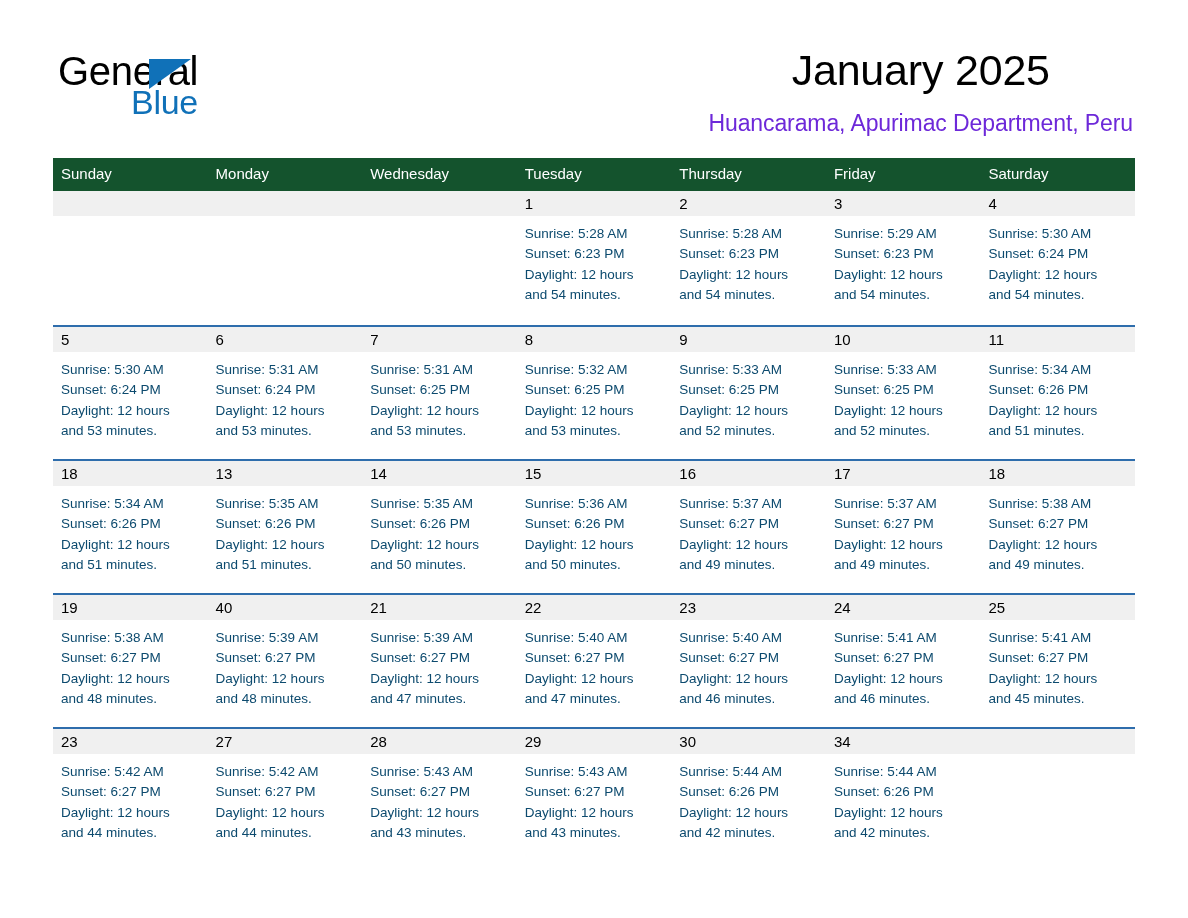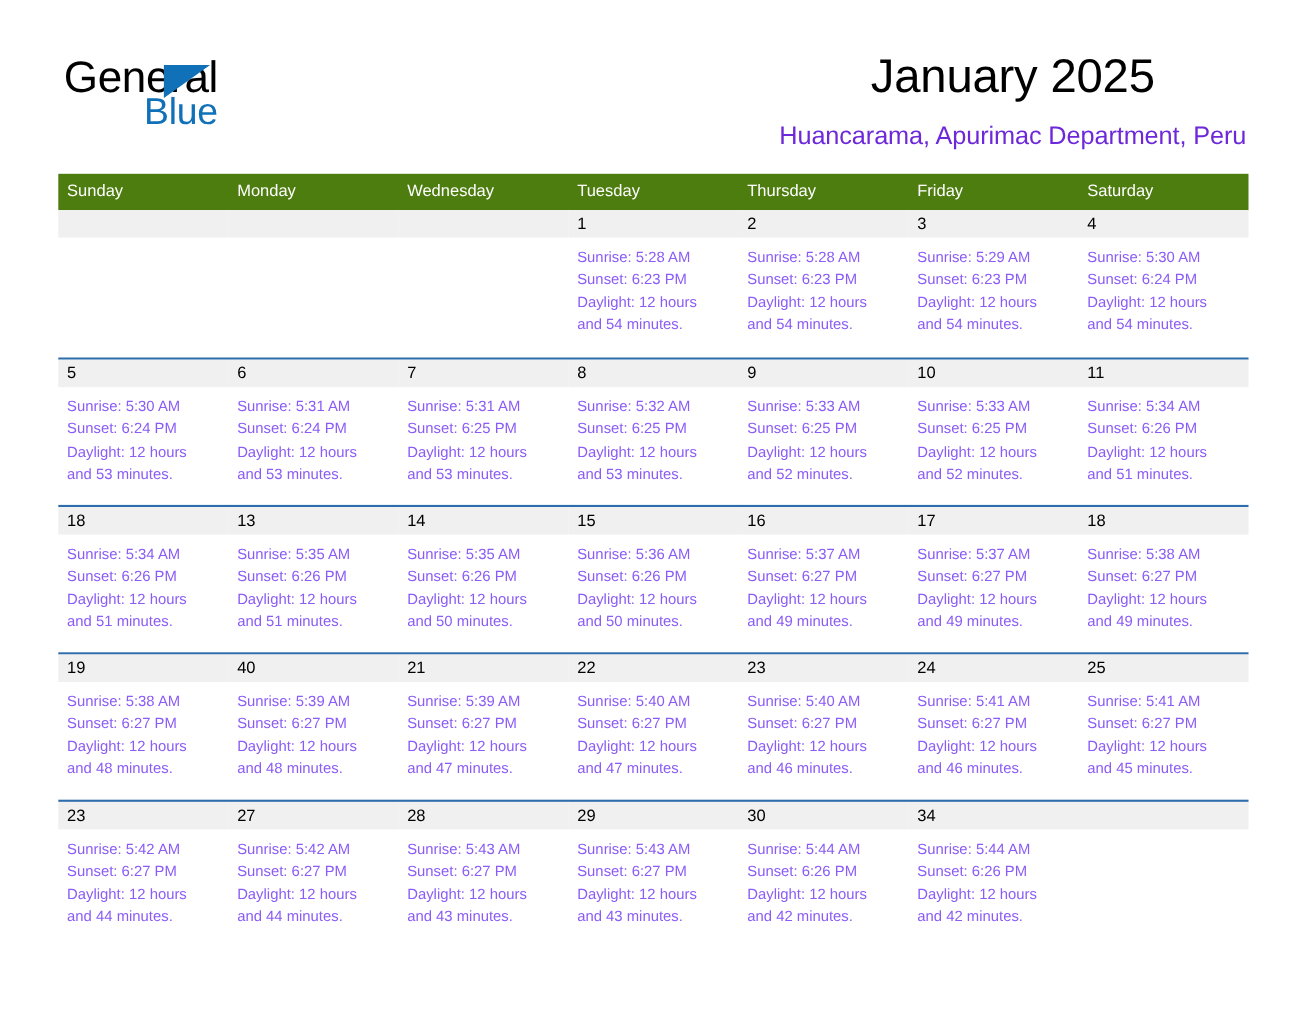--- a/index.html
+++ b/index.html
@@ -97,21 +97,21 @@
   .calendar {
     position: absolute;
     left: 53px;
     top: 158px;
     width: 1082px;
   }
 
   .weekday-row {
     display: flex;
     width: 100%;
-    background: #4d7c0f;
+    background: #14532d;
   }
   .weekday-cell {
     flex: 1 1 0;
     min-width: 0;
     padding: 6px 0 7px 8px;
     color: #ffffff;
     font-size: 15px;
     line-height: 20px;
     white-space: nowrap;
   }
@@ -142,21 +142,21 @@
     padding-left: 8px;
     color: #000000;
   }
   .day-cell.empty .day-number {
     background: #F0F0F0;
   }
   .day-info {
     padding: 8px 10px 0 8px;
     font-size: 13.5px;
     line-height: 20.3px;
-    color: #8b5cf6;
+    color: #0c4a6e;
   }
   .day-info div {
     white-space: nowrap;
   }
 </style>
 </head>
 <body>
 
 <div class="page">
 

